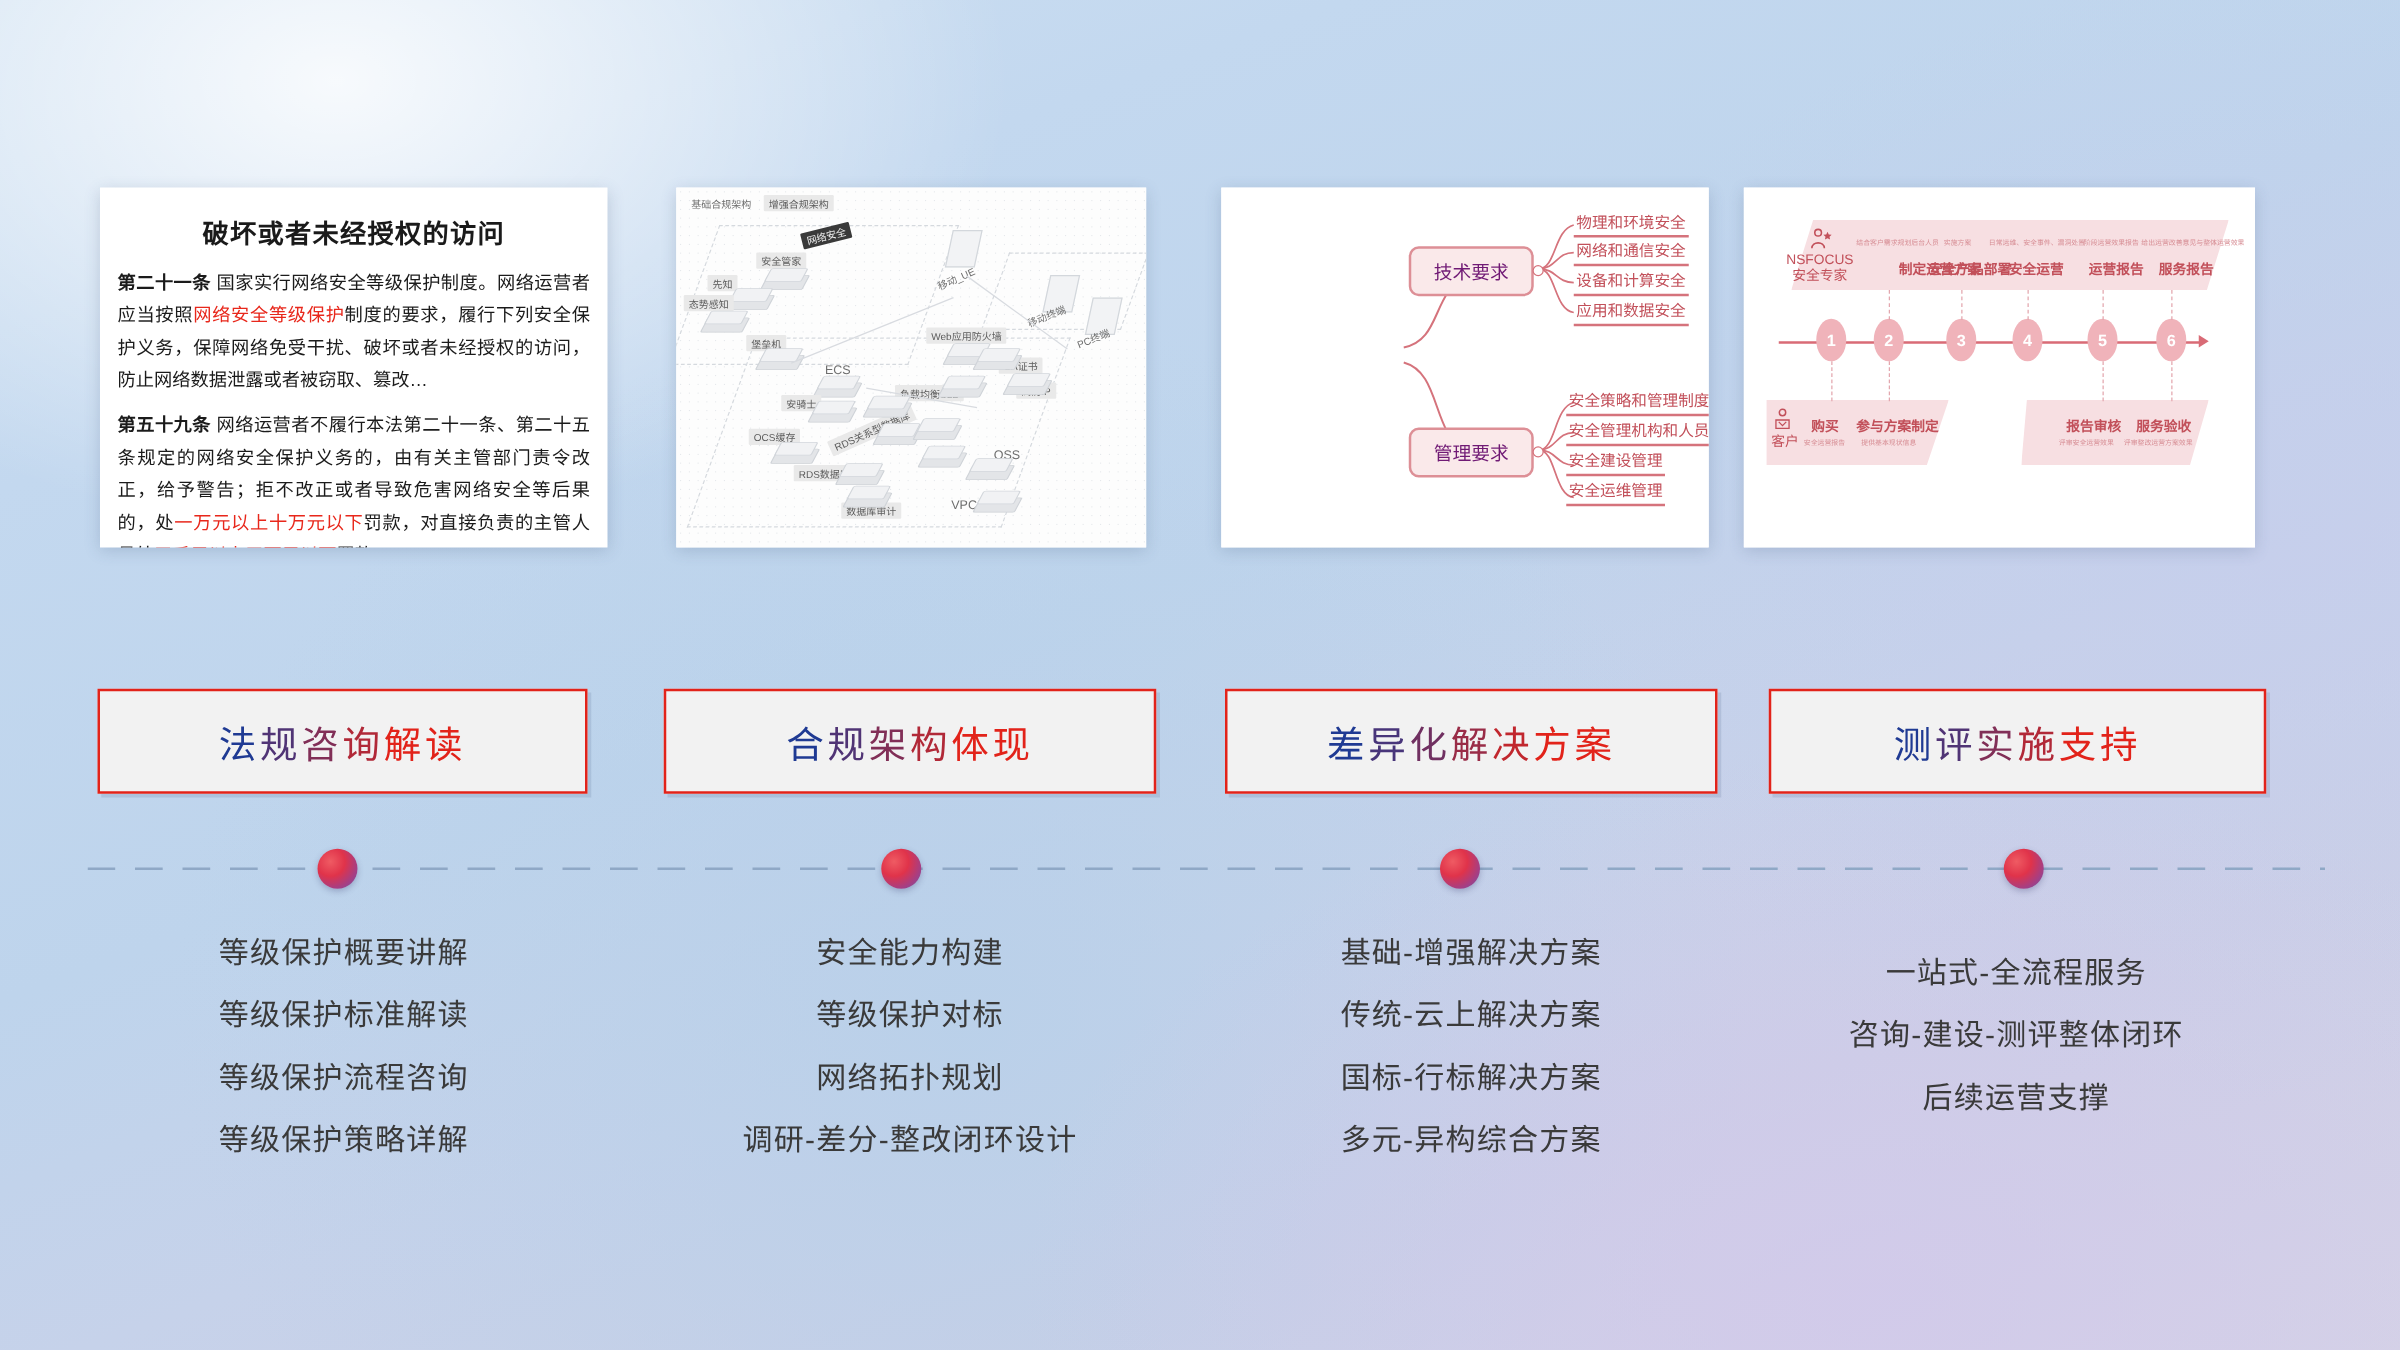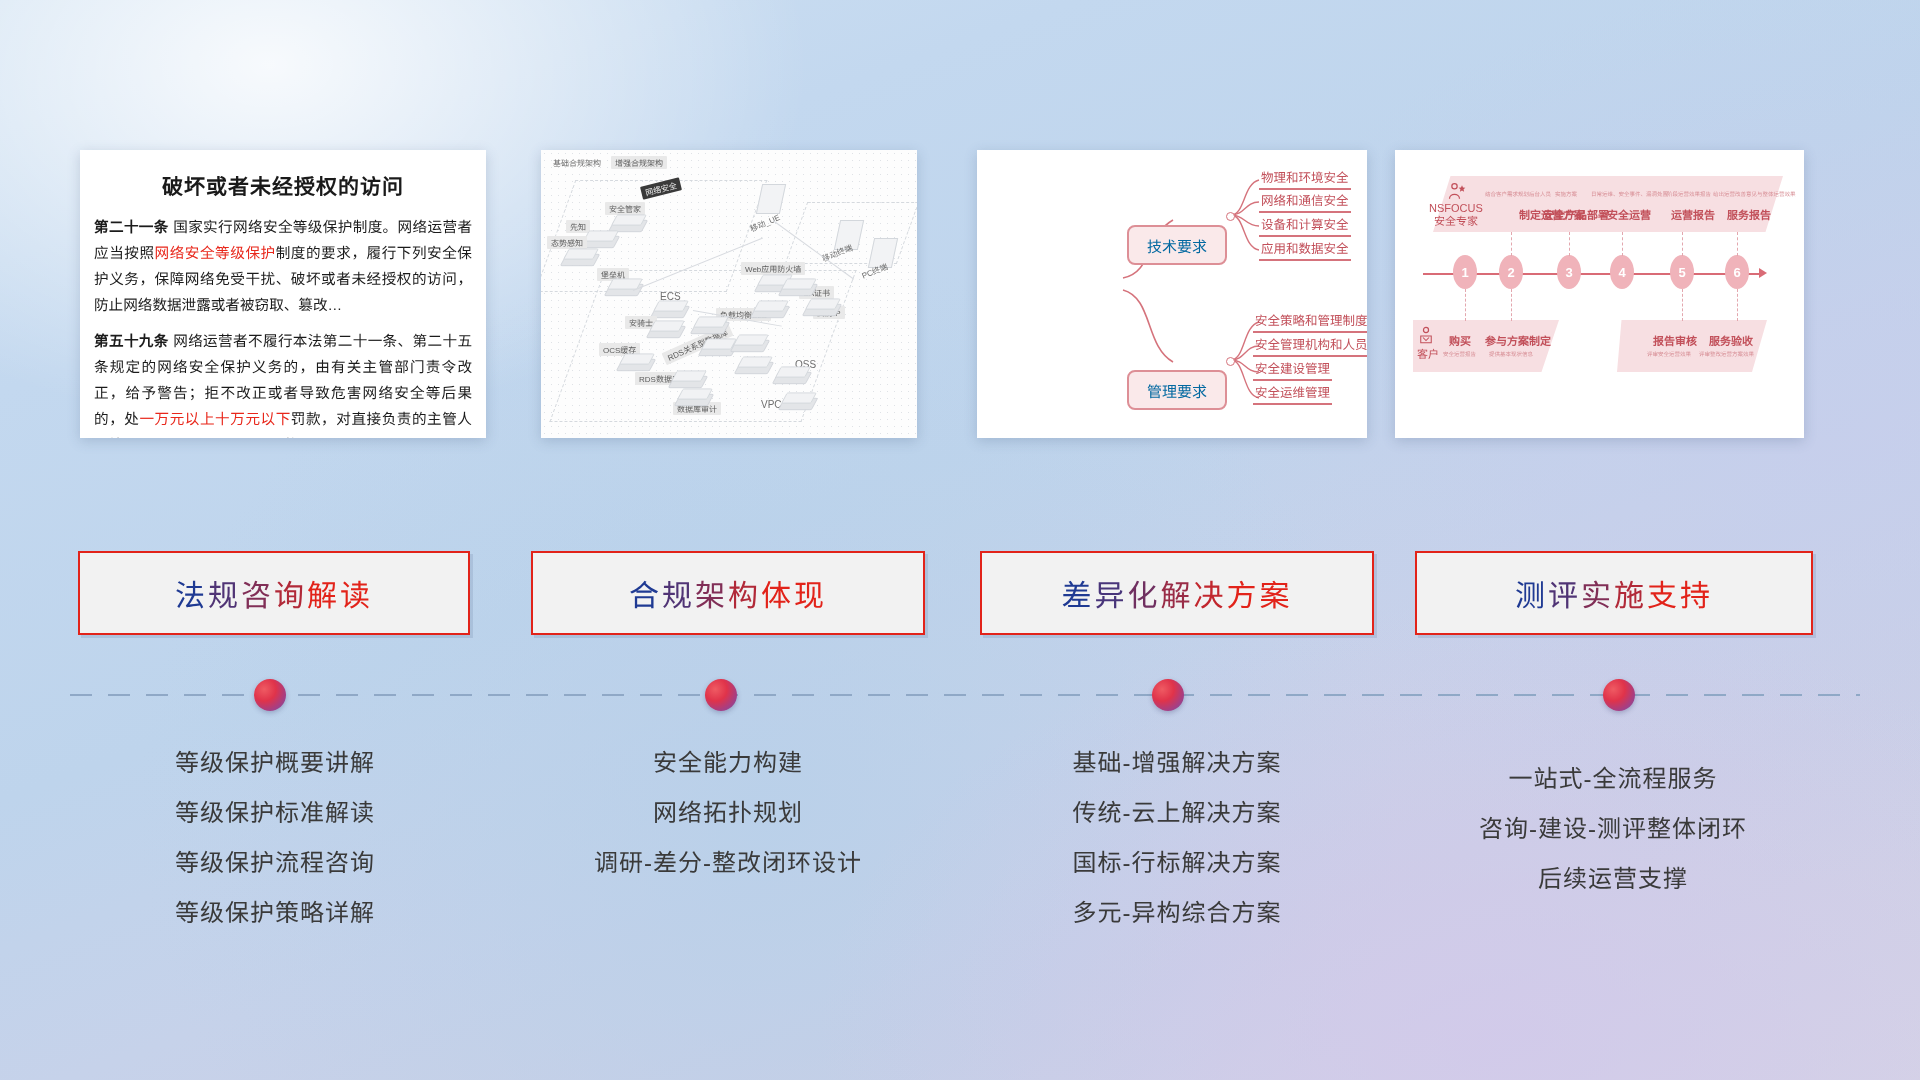--- a/index.html
+++ b/index.html
@@ -62,21 +62,21 @@
   .mind{position:relative;width:100%;height:100%;background:#fff;}
   .mind .root{
     position:absolute;left:16px;top:104px;width:128px;height:62px;
     background:#fae9ea;border:3px solid #d4747d;border-radius:12px;
     display:flex;align-items:center;justify-content:center;
     color:#c0404b;font-size:23px;font-family:"Liberation Serif","DejaVu Serif",serif;
   }
   .mind .branch{
     position:absolute;width:96px;height:36px;background:#fae9ea;border:2px solid #dd8f96;
     border-radius:8px;display:flex;align-items:center;justify-content:center;
-    color:#0369a1;font-size:15px;font-family:"Liberation Serif","DejaVu Serif",serif;margin-top:28px;
+    color:#701a75;font-size:15px;font-family:"Liberation Serif","DejaVu Serif",serif;
   }
   .mind .b-tech{left:150px;top:47px;}
   .mind .b-mgmt{left:150px;top:192px;}
   .mind .leaf{
     position:absolute;color:#c2505a;font-size:12.5px;white-space:nowrap;
     font-family:"Liberation Serif","DejaVu Serif",serif;
     border-bottom:2px solid #d5737c;padding:0 2px 2px 2px;
   }
   .mind svg{position:absolute;left:0;top:0;width:100%;height:100%;}
   .mind .dot{position:absolute;width:7px;height:7px;border:1px solid #d5737c;border-radius:50%;background:#fff;}
@@ -388,20 +388,21 @@
 
     <div class="col" style="left:75px;width:400px;">
       <div class="li">等级保护概要讲解</div>
       <div class="li">等级保护标准解读</div>
       <div class="li">等级保护流程咨询</div>
       <div class="li">等级保护策略详解</div>
     </div>
 
     <div class="col" style="left:528px;width:400px;">
       <div class="li">安全能力构建</div>
+      <div class="li">等级保护对标</div>
       <div class="li">网络拓扑规划</div>
       <div class="li">调研-差分-整改闭环设计</div>
     </div>
 
     <div class="col" style="left:977px;width:400px;">
       <div class="li">基础-增强解决方案</div>
       <div class="li">传统-云上解决方案</div>
       <div class="li">国标-行标解决方案</div>
       <div class="li">多元-异构综合方案</div>
     </div>

